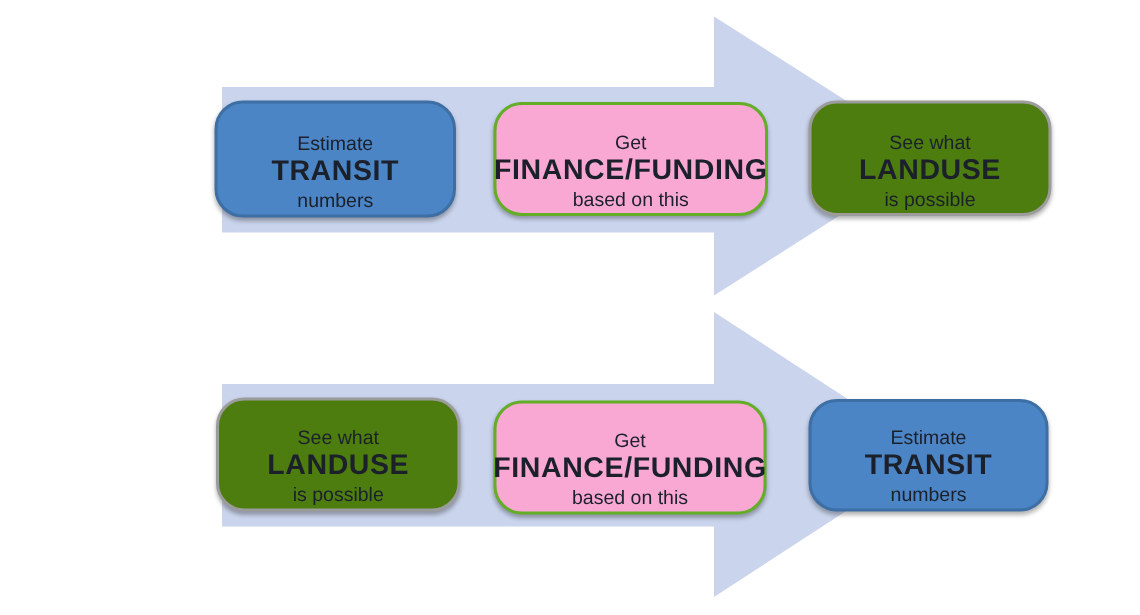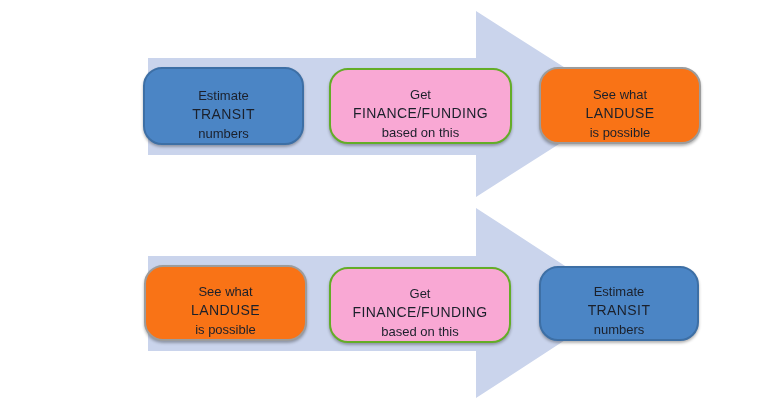--- a/index.html
+++ b/index.html
@@ -41,29 +41,29 @@
     box-shadow: 0 2px 3px rgba(0,0,0,0.30);
     box-sizing: border-box;
     margin-left: 36px;
   }
   .box .l1, .box .l3 {
     font-size: 13px;
     line-height: 19px;
     white-space: nowrap;
   }
   .box .l2 {
-    font-size: 14px;
-    font-weight: normal;
+    font-size: 19px;
+    font-weight: bold;
     letter-spacing: 0.4px;
     line-height: 19px;
     white-space: nowrap;
   }
   .blue  { background: #4B85C5; border: 2px solid #3D6FA5; }
   .green { background: #f9a8d4; border: 2px solid #63AD27; }
-  .gray  { background: #f97316; border: 2px solid #9C9C9C; }
+  .gray  { background: #4d7c0f; border: 2px solid #9C9C9C; }
 
   
   .b1-1 { left: 107px; top: 67px;  width: 161px; height: 78px; }
   .b1-2 { left: 293px; top: 68px;  width: 183px; height: 76px; }
   .b1-3 { left: 503px; top: 67px;  width: 162px; height: 77px; }
   
   .b2-1 { left: 108px; top: 265px; width: 163px; height: 76px; }
   .b2-2 { left: 293px; top: 267px; width: 182px; height: 76px; }
   .b2-3 { left: 503px; top: 266px; width: 160px; height: 75px; }
 </style>

